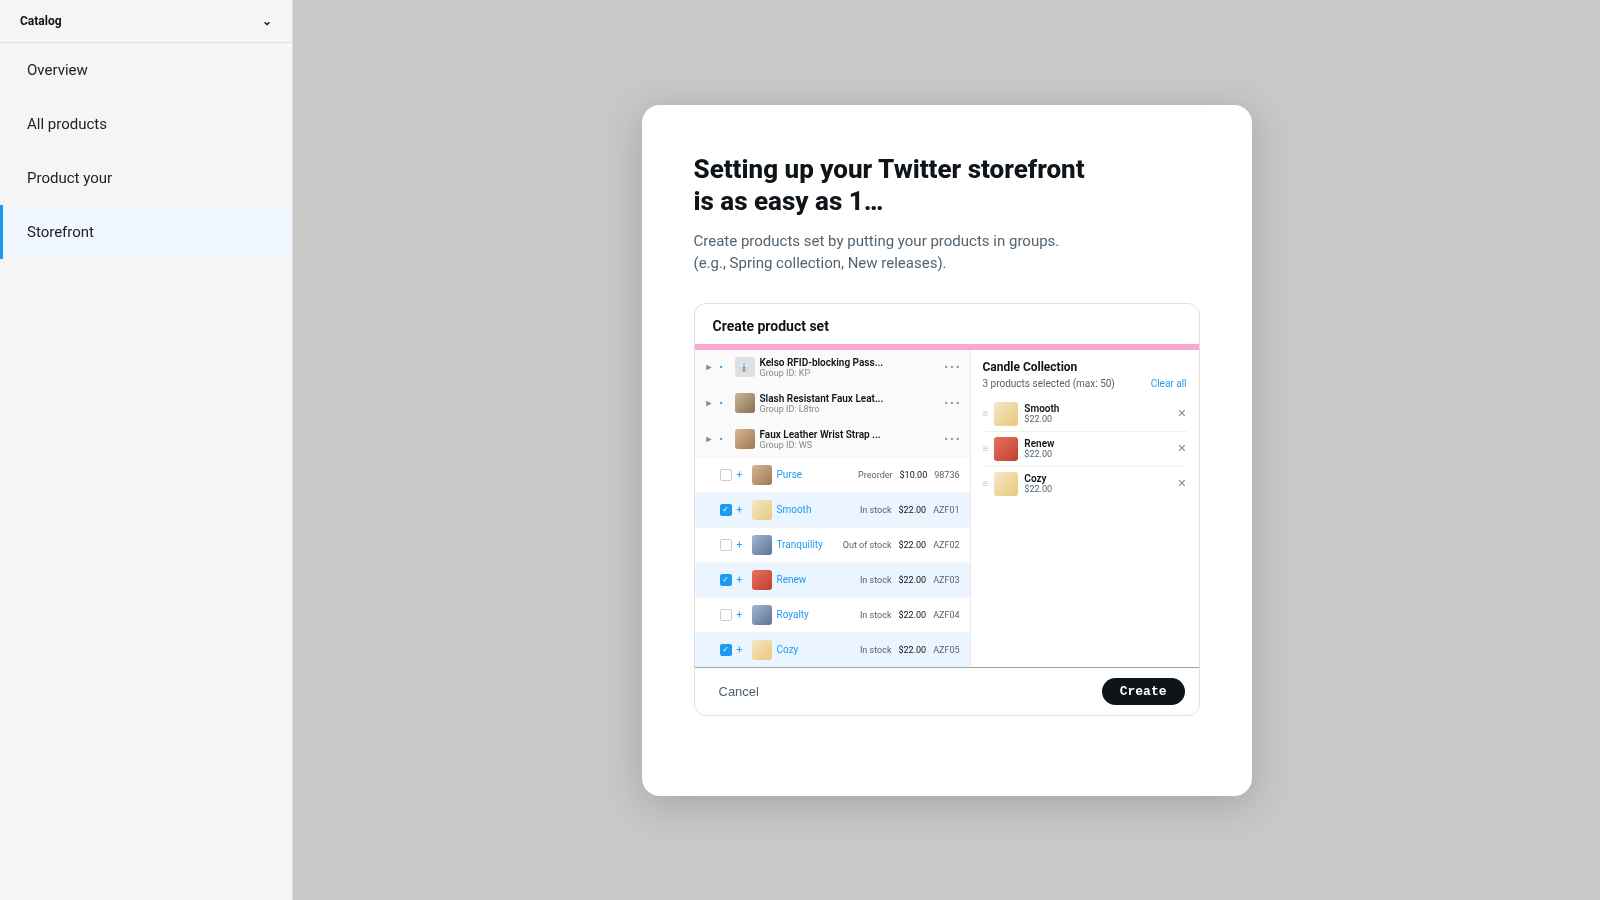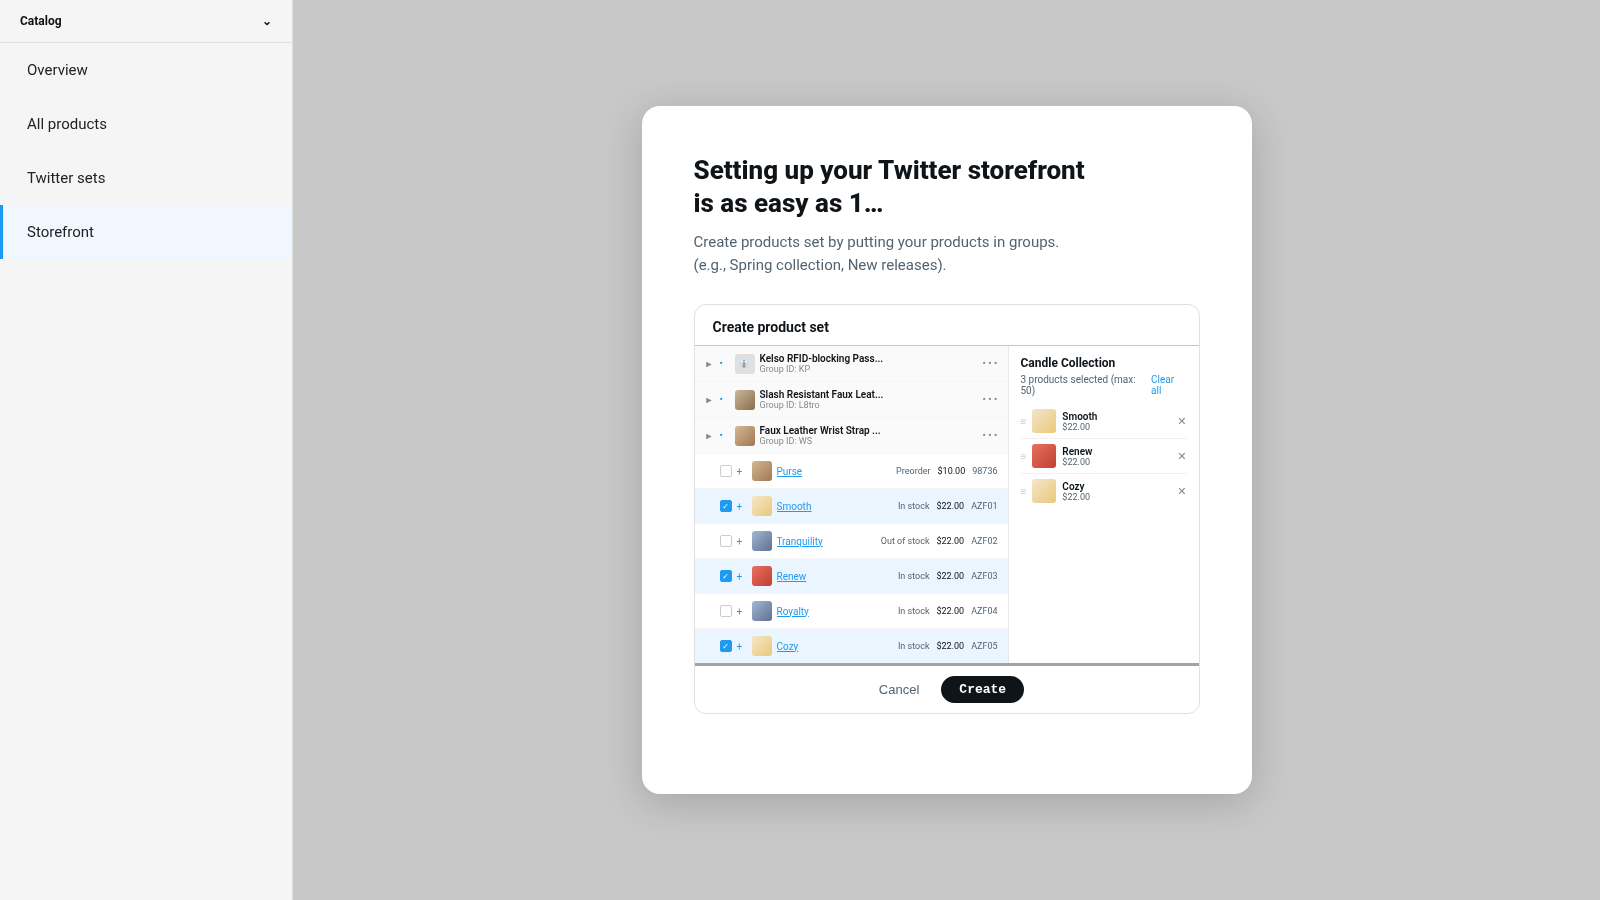--- a/index.html
+++ b/index.html
@@ -84,21 +84,21 @@
       overflow: hidden;
       margin-bottom: 32px;
       background: #fff;
     }
 
     .preview-card-header {
       padding: 14px 18px 10px 18px;
       font-weight: 700;
       font-size: 14px;
       color: #0f1419;
-      border-bottom: 1px solid #f9a8d4;
+      border-bottom: 6px solid #f9a8d4;
     }
 
     .preview-inner {
       display: flex;
       gap: 0;
     }
 
     
     .product-list {
       flex: 1;
@@ -161,32 +161,31 @@
       font-size: 8px;
       color: #888;
     }
     .row-name {
       flex: 1;
       color: #1d9bf0;
       font-size: 10px;
       overflow: hidden;
       text-overflow: ellipsis;
       white-space: nowrap;
-      text-decoration: underline;
     }
     .row-group-name { color: #0f1419; font-size: 10px; font-weight: 600; }
     .row-group-id { color: #888; font-size: 9px; }
     .row-status { font-size: 9px; color: #536471; margin-left: 2px; }
     .row-price { font-size: 9px; color: #0f1419; margin-left: 2px; }
     .row-id { font-size: 9px; color: #536471; margin-left: 2px; }
     .row-dots { color: #888; font-size: 10px; margin-left: 2px; }
 
     
     .selected-panel {
-      width: 190px;
+      width: 228px;
       padding: 10px 12px;
       font-size: 11px;
     }
     .selected-title {
       font-weight: 700;
       font-size: 12px;
       color: #0f1419;
       margin-bottom: 4px;
     }
     .selected-count {
@@ -230,24 +229,24 @@
     .sel-name { font-size: 10px; font-weight: 600; color: #0f1419; }
     .sel-price { font-size: 9px; color: #536471; }
     .sel-remove {
       color: #888;
       font-size: 11px;
       cursor: pointer;
     }
 
     .preview-footer {
       display: flex;
-      justify-content: center;
+      justify-content: space-between;
       padding: 10px 14px;
       gap: 12px;
-      border-top: 3px solid #a3a3a3;
+      border-top: 1px solid #a3a3a3;
     }
     .btn-cancel {
       background: none;
       border: none;
       font-size: 13px;
       color: #536471;
       cursor: pointer;
       padding: 5px 10px;
     }
     .btn-create {
@@ -305,21 +304,21 @@
     <span>Catalog</span>
     <span>⌄</span>
   </div>
   <div class="sidebar-item">
     <span>Overview</span>
   </div>
   <div class="sidebar-item">
     <span>All products</span>
   </div>
   <div class="sidebar-item">
-    <span>Twitter sets</span>
+    <span>Product your</span>
   </div>
   <div class="sidebar-item active">
     <span>Storefront</span>
   </div>
 </nav>
 
 <div class="main">
   <div class="modal">
     <h1 class="modal-title" style="white-space: pre-line;">Setting up your Twitter storefront
 is as easy as 1…</h1>

